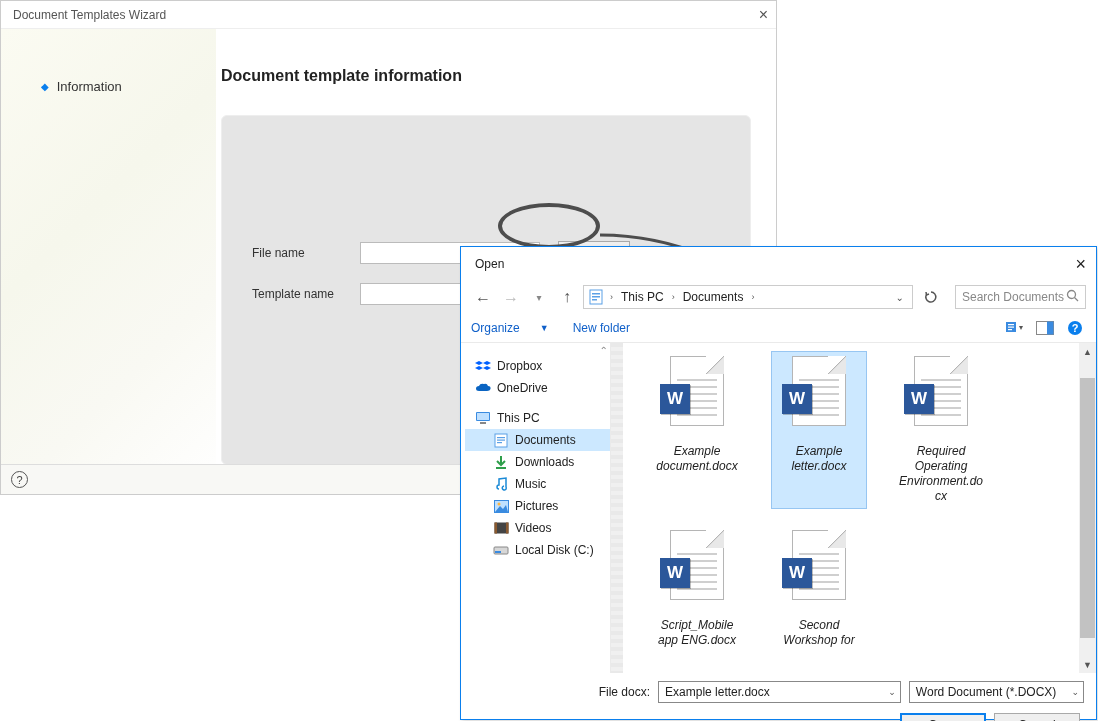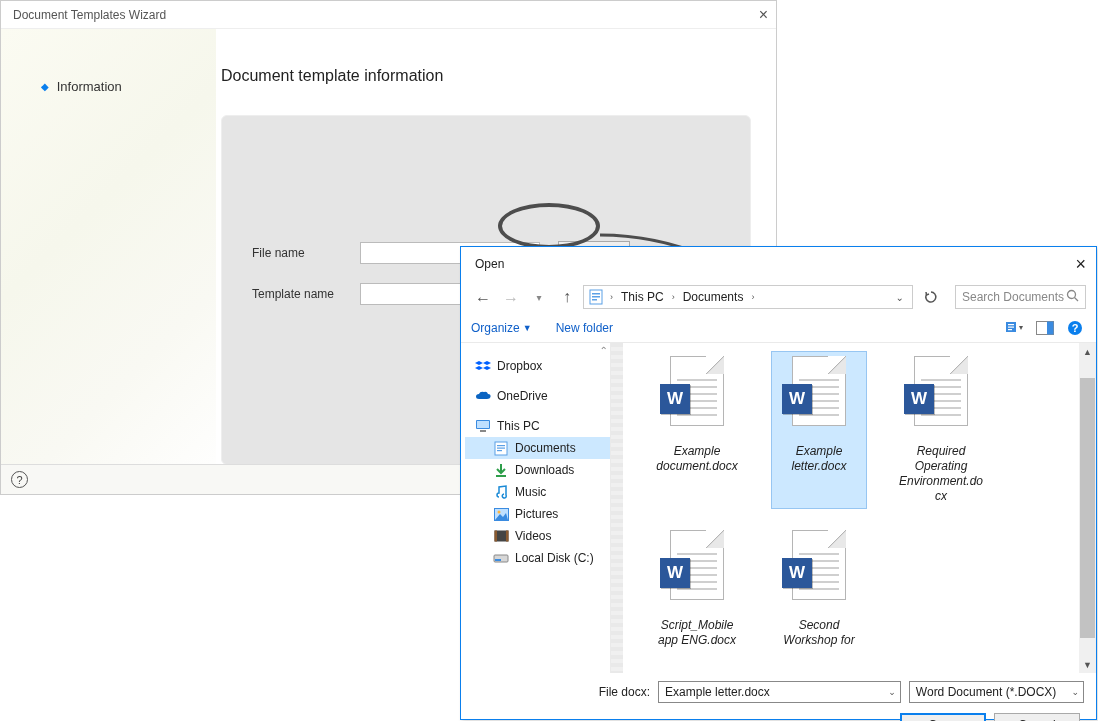--- a/index.html
+++ b/index.html
@@ -52,21 +52,21 @@
     font-size: 13px;
     color: #333;
   }
   .sidebar-item .bullet { color: #0a7fed; font-size: 10px; }
   .wizard-main {
     flex: 1;
     padding: 38px 25px 0 5px;
     position: relative;
     background: #fff;
   }
-  .wizard-heading { font-size: 16px; font-weight: normal; margin-bottom: 30px; }
+  .wizard-heading { font-size: 16px; font-weight: bold; margin-bottom: 30px; }
   .wizard-panel {
     border: 1px solid #eee;
     border-radius: 6px;
     height: 350px;
     padding: 125px 0 0 0;
     background: #e5e5e5;
   }
   .field-row {
     display: flex;
     align-items: center;
@@ -180,21 +180,21 @@
     justify-content: space-between;
   }
   .open-toolbar {
     height: 30px;
     display: flex;
     align-items: center;
     padding: 0 10px;
     gap: 24px;
     border-bottom: 1px solid #eaeaea;
   }
-  .tb-link { color: #1060c9; font-size: 12px; cursor: pointer; display:flex;align-items:center;gap:3px; }
+  .tb-link { color: #1060c9; font-size: 12px; cursor: pointer; display:flex;align-items:center;gap:20px; }
   .tb-icons { margin-left: auto; display:flex; gap:8px; align-items:center; }
   .tb-icon { width:22px;height:22px;display:flex;align-items:center;justify-content:center; }
   .open-body {
     display: flex;
     height: 330px;
   }
   .tree-pane {
     width: 150px;
     border-right: 1px solid #eaeaea;
     overflow: hidden;
@@ -436,21 +436,21 @@
     <div class="tree-pane">
       <span class="tree-scroll-up">⌃</span>
       <div class="tree-item" style="margin-top:8px">
         <span class="ticon">
             <svg width="16" height="14">
               <path d="M4 2 L8 4 L4 6 L0 4 Z M12 2 L16 4 L12 6 L8 4 Z M4 7 L8 9 L4 11 L0 9 Z M12 7 L16 9 L12 11 L8 9 Z" fill="#0061ff"></path>
             </svg>
           </span>
         <span>Dropbox</span>
       </div>
-      <div class="tree-item" style="margin-top:8px">
+      <div class="tree-item" style="">
         <span class="ticon">
             <svg width="16" height="11">
               <path d="M4 8 Q1 8 1 5.5 Q1 3 4 3 Q5 0 9 1 Q12 0 13 3 Q16 3 15.5 6 Q15 8 12 8 Z" fill="#0a64c2"></path>
             </svg>
           </span>
         <span>OneDrive</span>
       </div>
       <div class="tree-item" style="margin-top:8px">
         <span class="ticon">
             <svg width="16" height="14">

